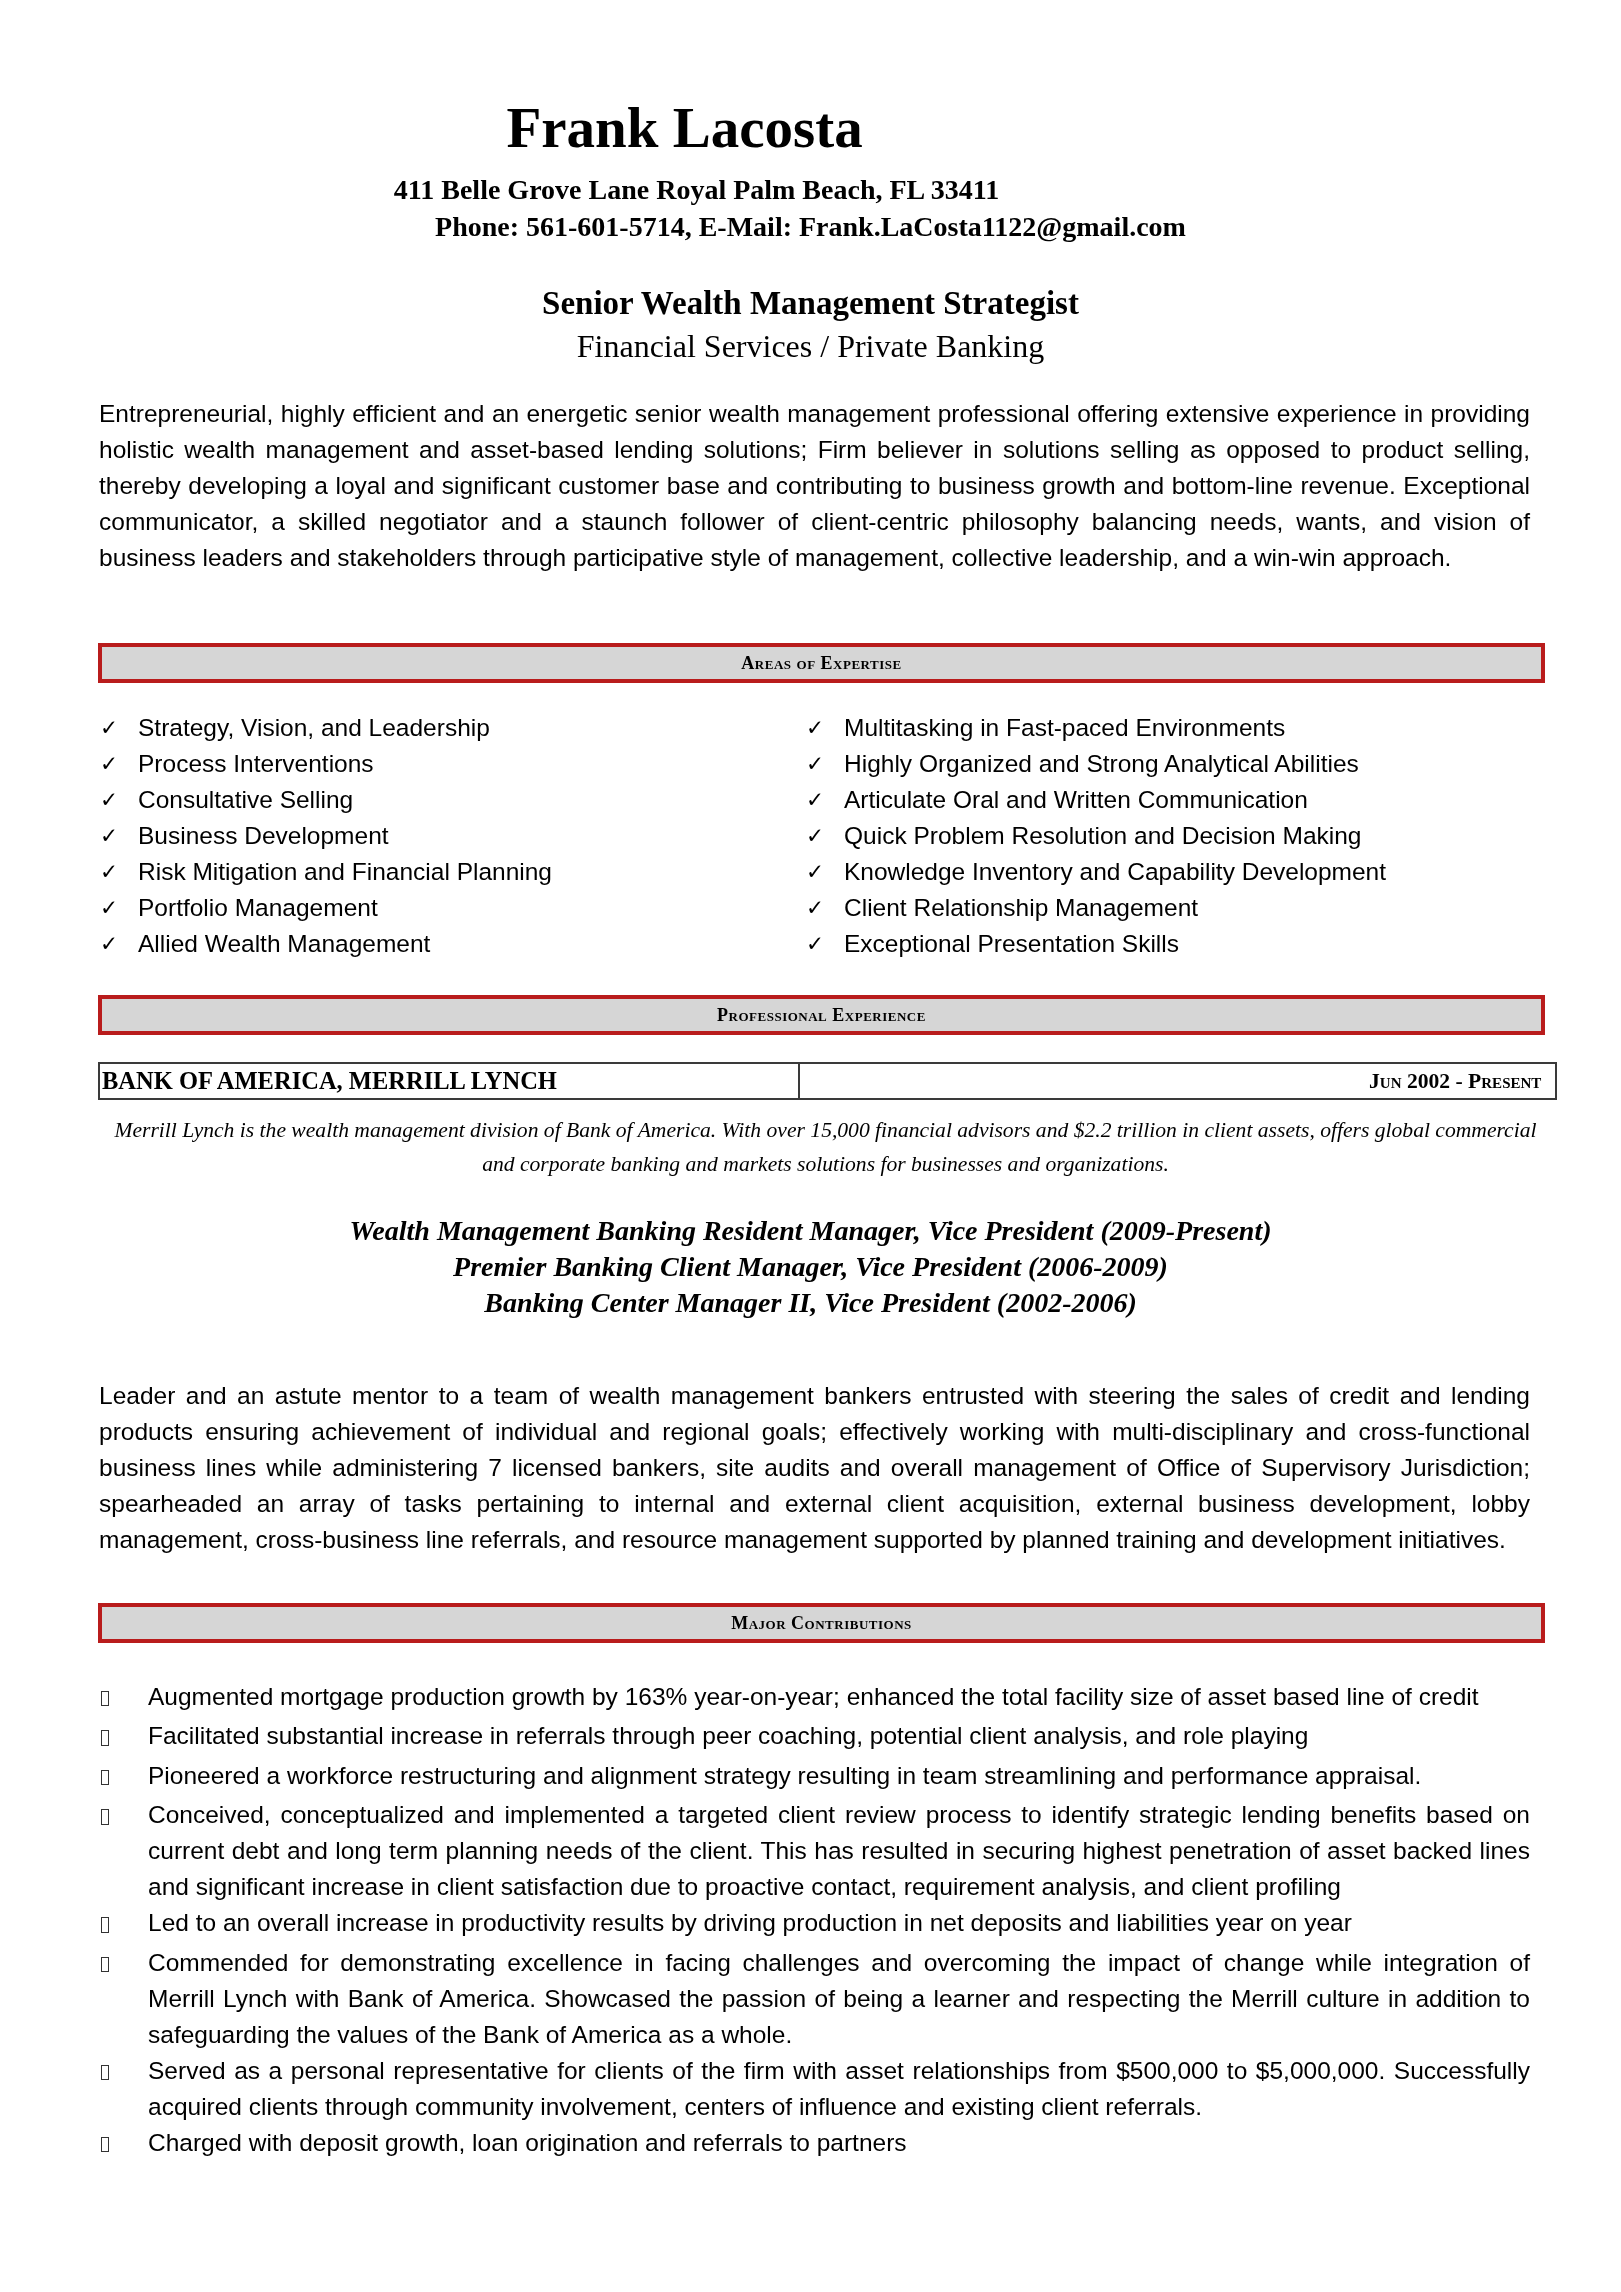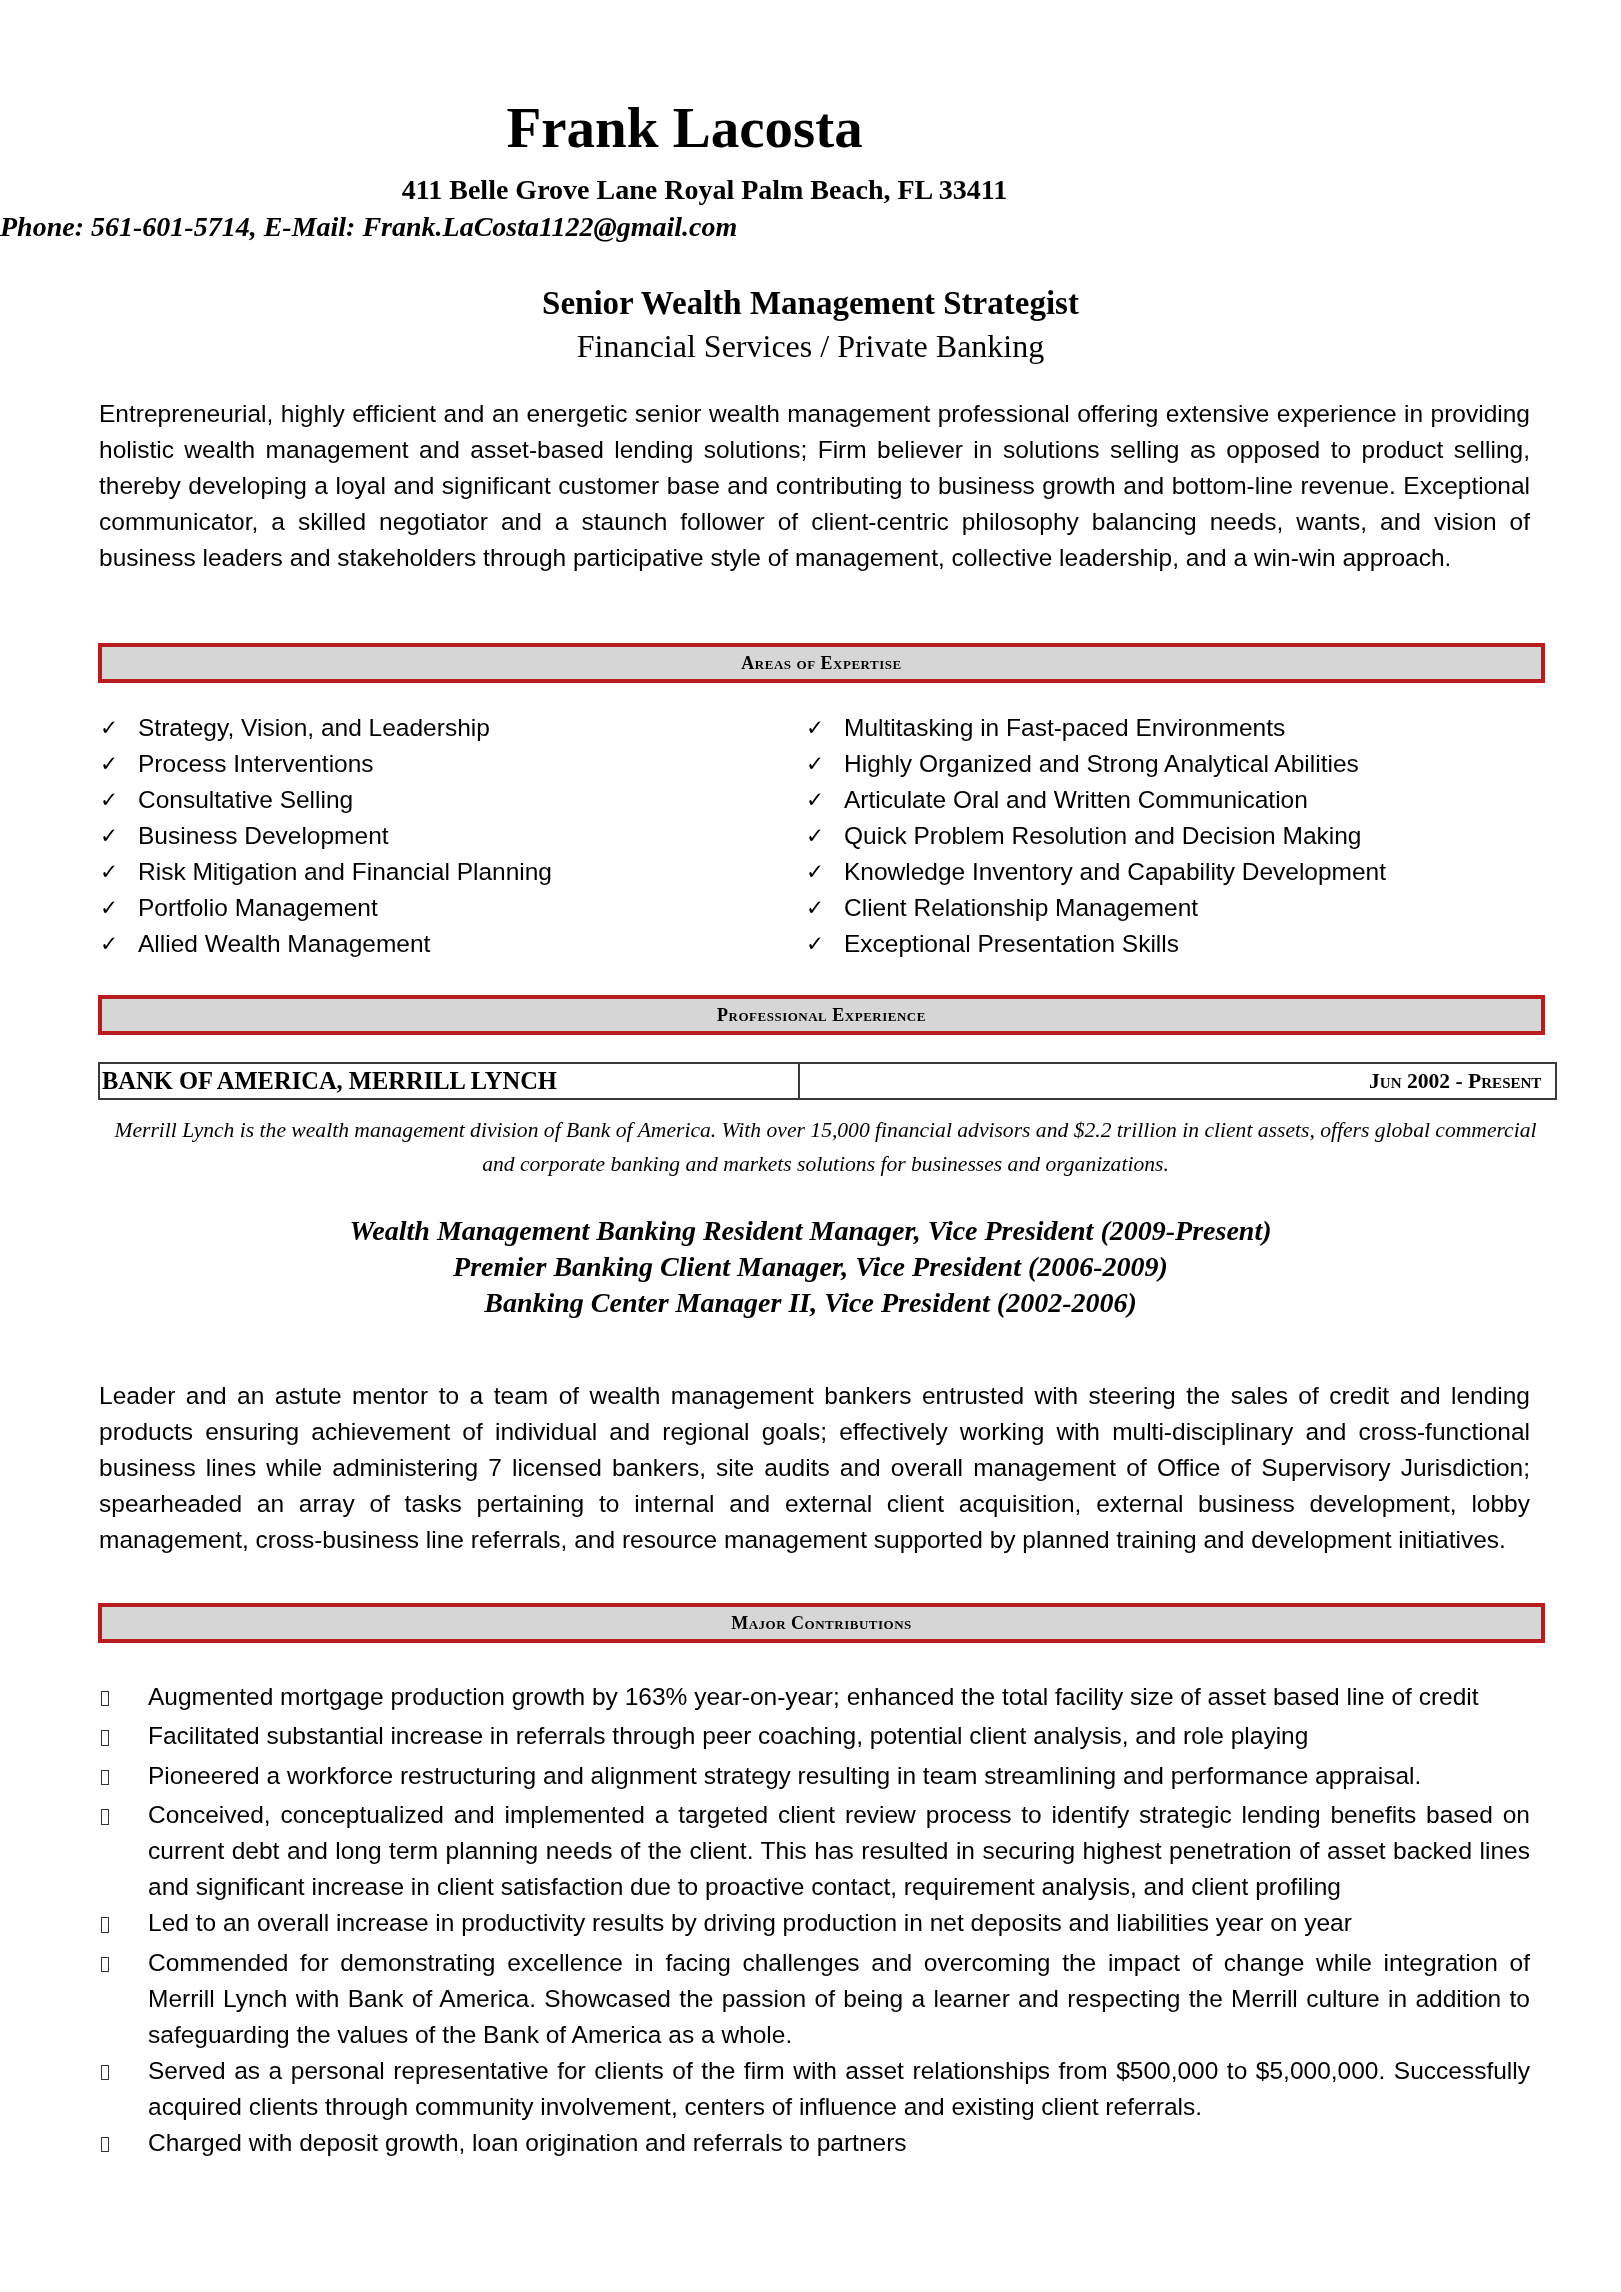--- a/index.html
+++ b/index.html
@@ -3,24 +3,24 @@
 <meta charset="utf-8">
 <style>
   html, body { margin: 0; padding: 0; background: #ffffff; }
   body { width: 1621px; height: 2293px; position: relative; color: #000; }
   .page { position: absolute; left: 0; top: 0; width: 1621px; height: 2293px; }
   .serif { font-family: "Liberation Serif", "DejaVu Serif", serif; }
   .sans { font-family: "Liberation Sans", "DejaVu Sans", sans-serif; }
 
   .name { position: absolute; top: 96px; left: 0; width: 1369px; text-align: center;
           font-weight: bold; font-size: 57px; line-height: 63px; }
-  .addr { position: absolute; top: 171px; left: 16px; width: 1377px; text-align: center;
+  .addr { position: absolute; top: 171px; left: 8px; width: 1377px; text-align: center;
           font-weight: bold; font-size: 28px; line-height: 37px; }
-  .contact { position: absolute; top: 208px; left: 0; width: 1621px; 
-          font-weight: bold; font-size: 28px; line-height: 37px; font-style: italic; }
+  .contact { position: absolute; top: 208px; left: 0; width: 1621px; text-align: center;
+          font-weight: bold; font-size: 28px; line-height: 37px; }
   .role { position: absolute; top: 284px; left: 0; width: 1621px; text-align: center;
           font-weight: bold; font-size: 33px; line-height: 39px; }
   .sector { position: absolute; top: 327px; left: 0; width: 1621px; text-align: center;
           font-size: 32px; line-height: 39px; }
 
   .para { position: absolute; left: 99px; width: 1431px; font-size: 24.5px; line-height: 36px;
           text-align: justify; }
   .summary { top: 396px; }
   .exp-para { top: 1358px; margin-top: 20px; }
 

